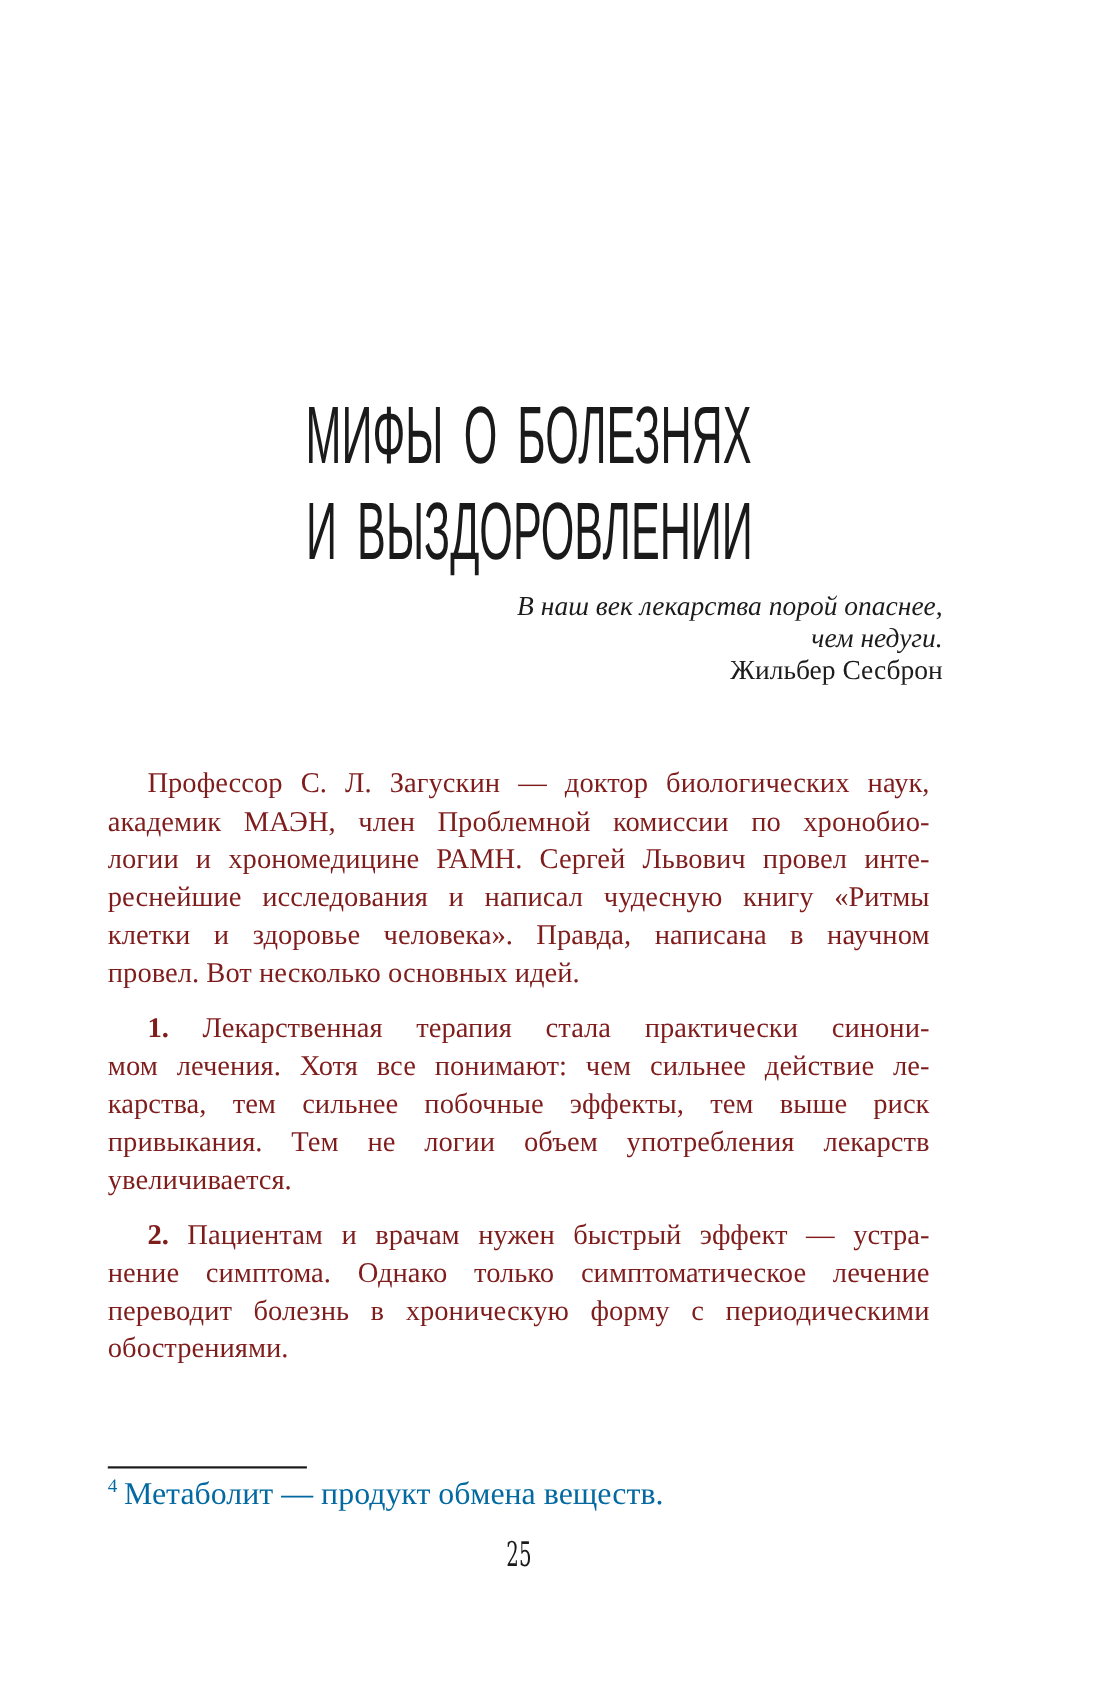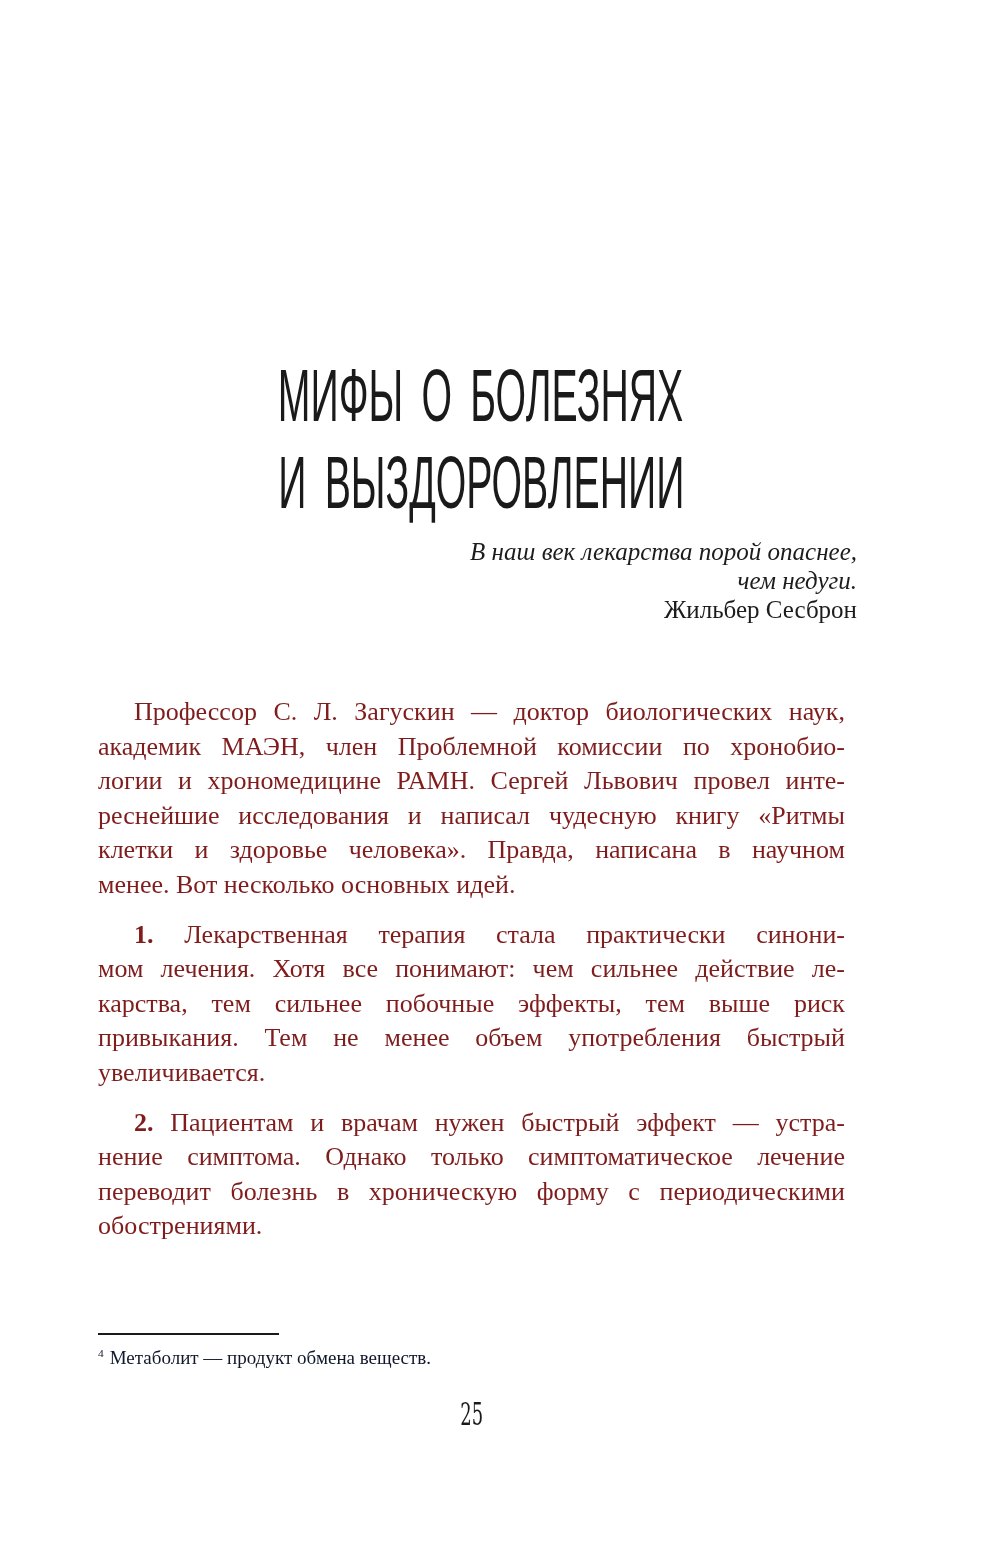--- a/index.html
+++ b/index.html
@@ -84,23 +84,23 @@
     width: 181px;
     border: 0;
     border-top: 2.5px solid #1a1a1a;
     margin: 0;
   }
   .footnote {
     position: absolute;
     left: 98px;
     width: 747px;
     top: 1344px;
-    font-size: 19px;
+    font-size: 29px;
     line-height: 28px;
-    color: #0f172a;
+    color: #0369a1;
   }
   .footnote sup.fn-ref { margin-right: 6px; }
   
   .page-number {
     position: absolute;
     left: 98px;
     width: 747px;
     top: 1396px;
     text-align: center;
     font-family: "DejaVu Serif", serif;
@@ -130,27 +130,27 @@
     <div class="ep-line">Жильбер Сесброн</div>
   </div>
 
   <div class="body-text">
       <div class="paragraph">
         <div class="line first">Профессор С. Л. Загускин — доктор биологических наук,</div>
         <div class="line">академик МАЭН, член Проблемной комиссии по хронобио-</div>
         <div class="line">логии и хрономедицине РАМН. Сергей Львович провел инте-</div>
         <div class="line">реснейшие исследования и написал чудесную книгу «Ритмы</div>
         <div class="line">клетки и здоровье человека». Правда, написана в научном</div>
-        <div class="line last">менее. Вот несколько основных идей.</div>
+        <div class="line last">провел. Вот несколько основных идей.</div>
       </div>
       <div class="paragraph">
         <div class="line first"><b class="pnum">1.</b> Лекарственная терапия стала практически синони-</div>
         <div class="line">мом лечения. Хотя все понимают: чем сильнее действие ле-</div>
         <div class="line">карства, тем сильнее побочные эффекты, тем выше риск</div>
-        <div class="line">привыкания. Тем не менее объем употребления быстрый</div>
+        <div class="line">привыкания. Тем не логии объем употребления лекарств</div>
         <div class="line last">увеличивается.</div>
       </div>
       <div class="paragraph">
         <div class="line first"><b class="pnum">2.</b> Пациентам и врачам нужен быстрый эффект — устра-</div>
         <div class="line">нение симптома. Однако только симптоматическое лечение</div>
         <div class="line">переводит болезнь в хроническую форму с периодическими</div>
         <div class="line last">обострениями.</div>
       </div>
     </div>
 

